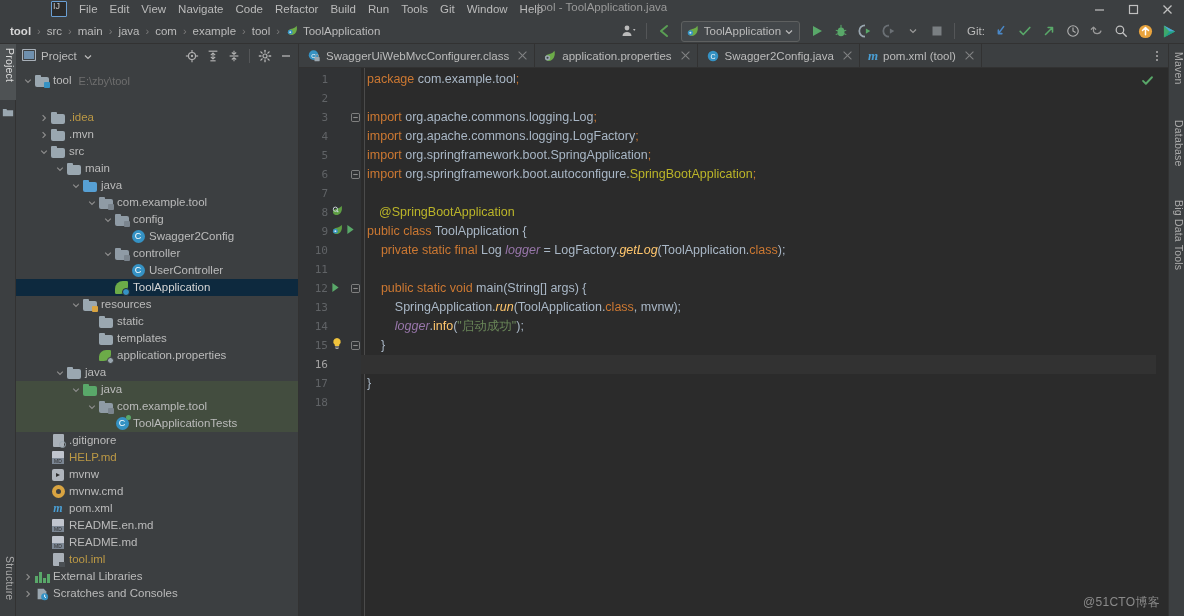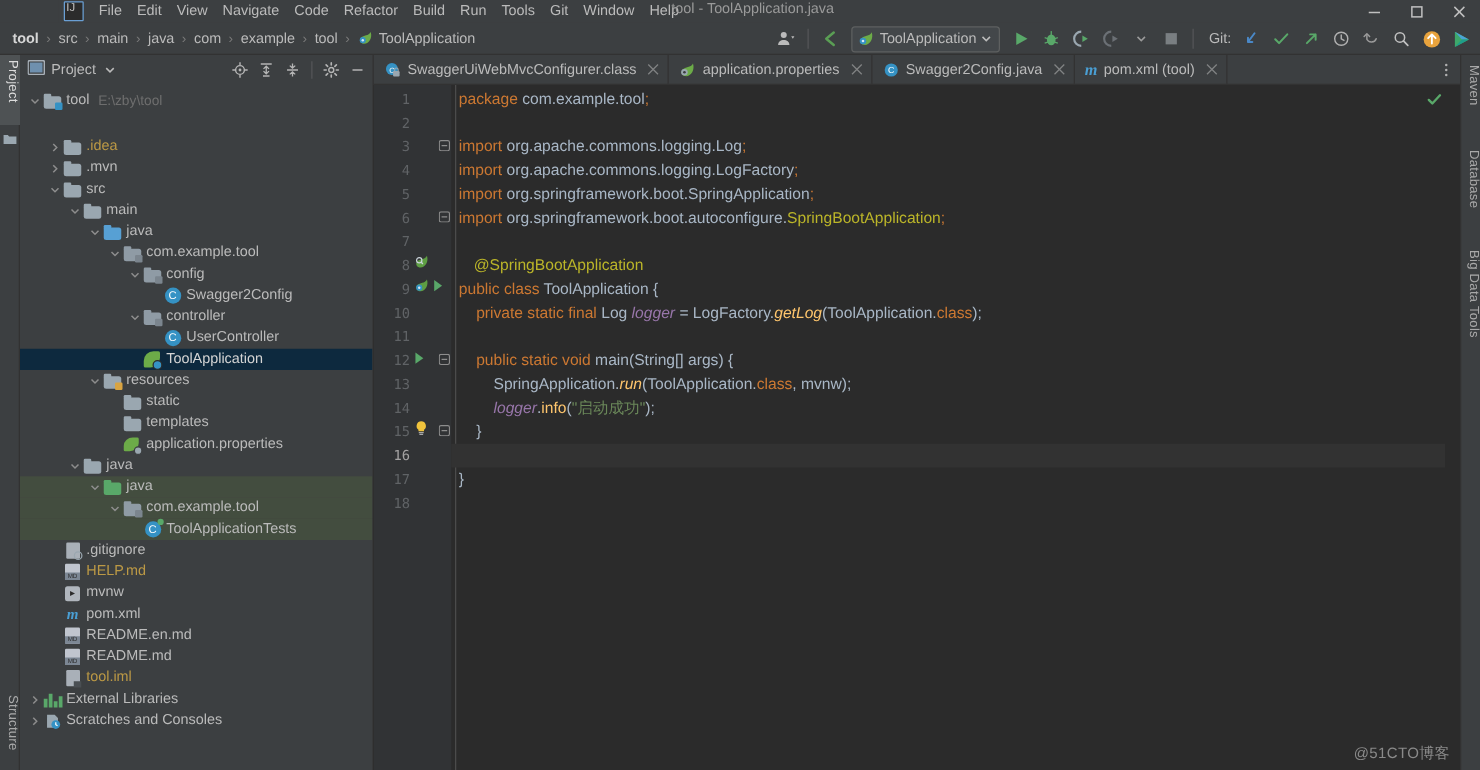--- a/index.html
+++ b/index.html
@@ -764,20 +764,27 @@
             <span class="md-ic"></span>
           </span>
           <span class="tlabel">HELP.md</span>
         </div>
         <div class="tnode " style="padding-left: 22px;">
           <span class="arrow"></span>
           <span class="ticon">
             <span class="bat-ic">▸</span>
           </span>
           <span class="tlabel">mvnw</span>
+        </div>
+        <div class="tnode " style="padding-left: 22px;">
+          <span class="arrow"></span>
+          <span class="ticon">
+            <span class="gear-ic"></span>
+          </span>
+          <span class="tlabel">mvnw.cmd</span>
         </div>
         <div class="tnode " style="padding-left: 22px;">
           <span class="arrow"></span>
           <span class="ticon">
             <span class="m-ic">m</span>
           </span>
           <span class="tlabel">pom.xml</span>
         </div>
         <div class="tnode " style="padding-left: 22px;">
           <span class="arrow"></span>

